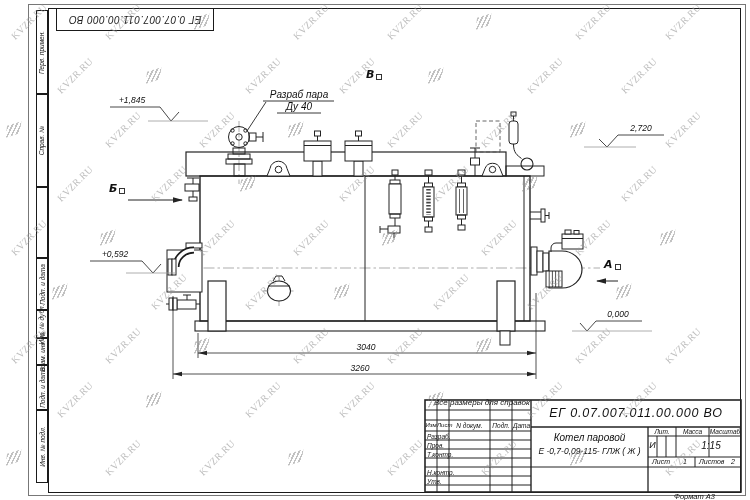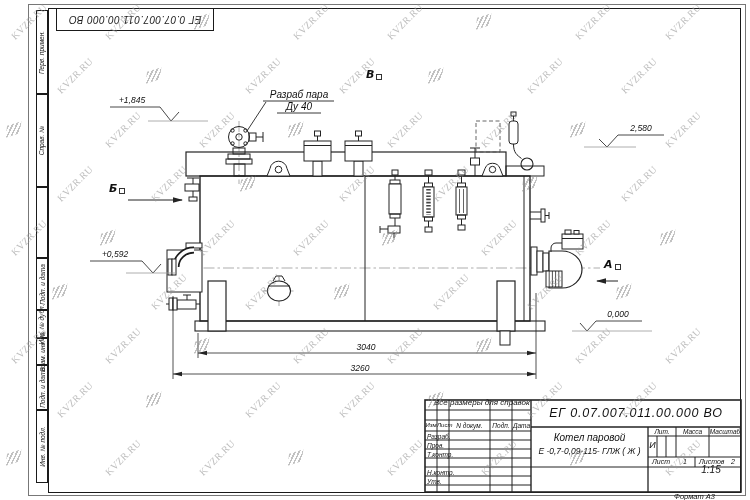--- a/index.html
+++ b/index.html
@@ -304,21 +304,21 @@
           <path d="M666,436 V457"></path>
           <path d="M695,457 V467"></path>
       </g>
     </g>
   </svg>
 
   <div class="lbl c" style="left:263px;top:89px;width:72px;font-size:10px;">Разраб пара</div>
   <div class="lbl c" style="left:277px;top:101px;width:44px;font-size:10px;">Ду 40</div>
 
   <div class="lbl c" style="left:106px;top:95px;width:52px;font-size:8.5px;font-style:italic;">+1,845</div>
-  <div class="lbl c" style="left:616px;top:123px;width:50px;font-size:8.5px;">2,580</div>
+  <div class="lbl c" style="left:616px;top:123px;width:50px;font-size:8.5px;">2,720</div>
   <div class="lbl c" style="left:88px;top:249px;width:54px;font-size:8.5px;">+0,592</div>
   <div class="lbl c" style="left:594px;top:309px;width:48px;font-size:8.5px;">0,000</div>
 
   <div class="lbl view-label" style="left:109px;top:182px;"><span>Б</span><span class="vmark"></span></div>
   <div class="lbl view-label" style="left:366px;top:68px;"><span>В</span><span class="vmark"></span></div>
   <div class="lbl view-label" style="left:604px;top:258px;"><span>А</span><span class="vmark"></span></div>
 
   <div class="lbl c" style="left:336px;top:342px;width:60px;font-size:8.5px;">3040</div>
   <div class="lbl c" style="left:330px;top:363px;width:60px;font-size:8.5px;">3260</div>
 
@@ -337,21 +337,21 @@
   <div class="tb" style="left:427px;top:433px;font-size:6.5px;">Разраб.</div>
   <div class="tb" style="left:427px;top:442px;font-size:6.5px;">Пров.</div>
   <div class="tb" style="left:427px;top:451px;font-size:6.5px;">Т.контр.</div>
   <div class="tb" style="left:427px;top:469px;font-size:6.5px;">Н.контр.</div>
   <div class="tb" style="left:427px;top:478px;font-size:6.5px;">Утв.</div>
 
   <div class="tb c" style="left:648px;top:428px;width:28px;font-size:6.5px;">Лит.</div>
   <div class="tb c" style="left:676px;top:428px;width:33px;font-size:6.5px;">Масса</div>
   <div class="tb c" style="left:709px;top:428px;width:32px;font-size:6.5px;">Масштаб</div>
   <div class="tb c" style="left:648px;top:440px;width:9px;font-size:9px;">И</div>
-  <div class="tb c" style="left:685px;top:440px;width:52px;font-size:10px;margin-top:24px;">1:15</div>
+  <div class="tb c" style="left:685px;top:440px;width:52px;font-size:10px;">1:15</div>
 
   <div class="tb" style="left:652px;top:458px;font-size:7px;">Лист</div>
   <div class="tb" style="left:683px;top:458px;font-size:7px;">1</div>
   <div class="tb" style="left:699px;top:458px;font-size:7px;">Листов</div>
   <div class="tb" style="left:731px;top:458px;font-size:7px;">2</div>
 
 
   <div class="tb c" style="left:648px;top:492px;width:93px;font-size:7.5px;">Формат А3</div>
 
   <div class="wm-layer">

